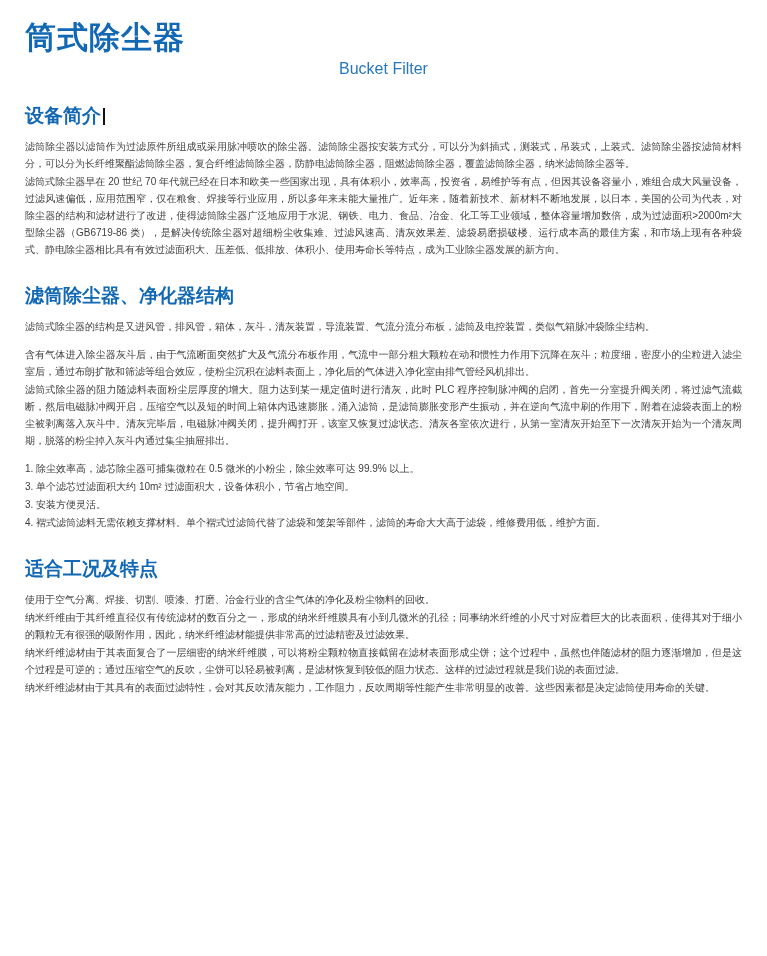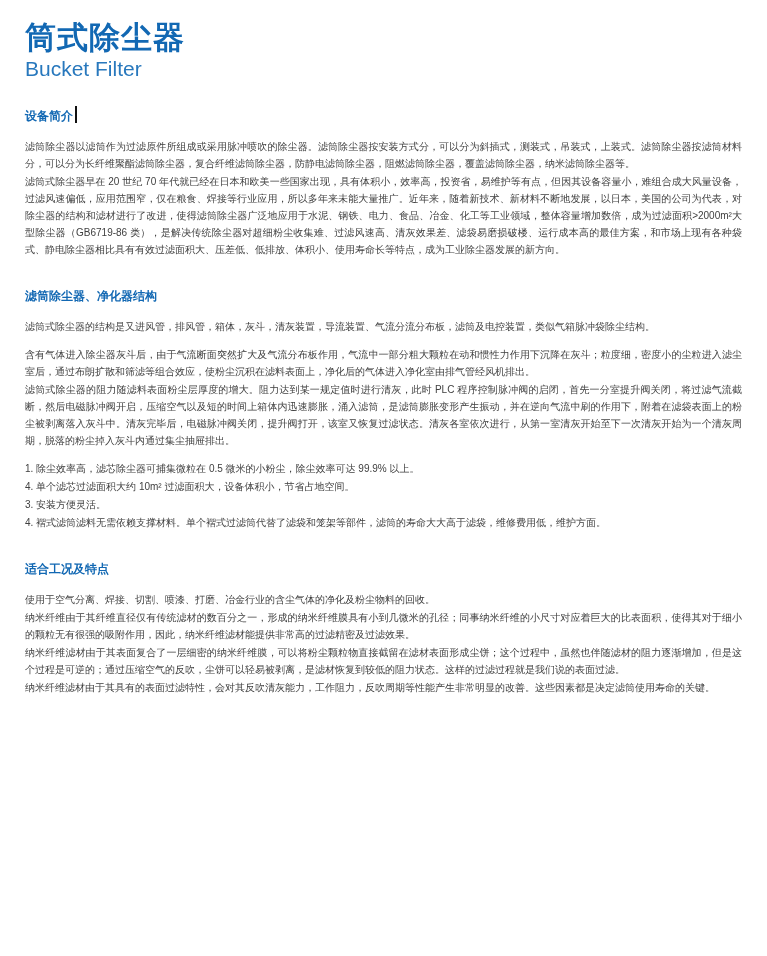--- a/index.html
+++ b/index.html
@@ -15,27 +15,28 @@
   h1.title {
     margin:0;
     color:#1268b3;
     font-size:31px;
     font-weight:bold;
     line-height:36px;
     letter-spacing:1px;
   }
   .subtitle {
     color:#2878bd;
-    font-size:21px;
+    font-size:16px;
     line-height:24px;
     margin-top:1px;
+    text-align:center;
   }
   h2.sec {
     color:#1268b3;
-    font-size:12px;
+    font-size:19px;
     font-weight:bold;
     margin:0;
     line-height:22px;
   }
   .sec-intro h2      { margin-top:24px; }
   .sec-structure h2  { margin-top:27px; }
   .sec-principle h2  { margin-top:27px; }
   .sec-features h2   { margin-top:27px; }
   .sec-conditions h2 { margin-top:27px; }
   .body-text { margin-top:11px; }
@@ -83,21 +84,21 @@
     <section class="sec-principle">
       <div class="body-text">
         <p class="para">含有气体进入除尘器灰斗后，由于气流断面突然扩大及气流分布板作用，气流中一部分粗大颗粒在动和惯性力作用下沉降在灰斗；粒度细，密度小的尘粒进入滤尘室后，通过布朗扩散和筛滤等组合效应，使粉尘沉积在滤料表面上，净化后的气体进入净化室由排气管经风机排出。</p>
         <p class="para">滤筒式除尘器的阻力随滤料表面粉尘层厚度的增大。阻力达到某一规定值时进行清灰，此时 PLC 程序控制脉冲阀的启闭，首先一分室提升阀关闭，将过滤气流截断，然后电磁脉冲阀开启，压缩空气以及短的时间上箱体内迅速膨胀，涌入滤筒，是滤筒膨胀变形产生振动，并在逆向气流中刷的作用下，附着在滤袋表面上的粉尘被剥离落入灰斗中。清灰完毕后，电磁脉冲阀关闭，提升阀打开，该室又恢复过滤状态。清灰各室依次进行，从第一室清灰开始至下一次清灰开始为一个清灰周期，脱落的粉尘掉入灰斗内通过集尘抽屉排出。</p>
       </div>
     </section>
 
     <section class="sec-features">
       <div class="body-text">
         <p class="para">1. 除尘效率高，滤芯除尘器可捕集微粒在 0.5 微米的小粉尘，除尘效率可达 99.9% 以上。</p>
-        <p class="para">4. 单个滤芯过滤面积大约 10m² 过滤面积大，设备体积小，节省占地空间。</p>
+        <p class="para">3. 单个滤芯过滤面积大约 10m² 过滤面积大，设备体积小，节省占地空间。</p>
         <p class="para">3. 安装方便灵活。</p>
         <p class="para">4. 褶式滤筒滤料无需依赖支撑材料。单个褶式过滤筒代替了滤袋和笼架等部件，滤筒的寿命大大高于滤袋，维修费用低，维护方面。</p>
       </div>
     </section>
 
     <section class="sec-conditions">
       <h2 class="sec">适合工况及特点</h2>
       <div class="body-text">
         <p class="para">使用于空气分离、焊接、切割、喷漆、打磨、冶金行业的含尘气体的净化及粉尘物料的回收。</p>
         <p class="para">纳米纤维由于其纤维直径仅有传统滤材的数百分之一，形成的纳米纤维膜具有小到几微米的孔径；同事纳米纤维的小尺寸对应着巨大的比表面积，使得其对于细小的颗粒无有很强的吸附作用，因此，纳米纤维滤材能提供非常高的过滤精密及过滤效果。</p>

